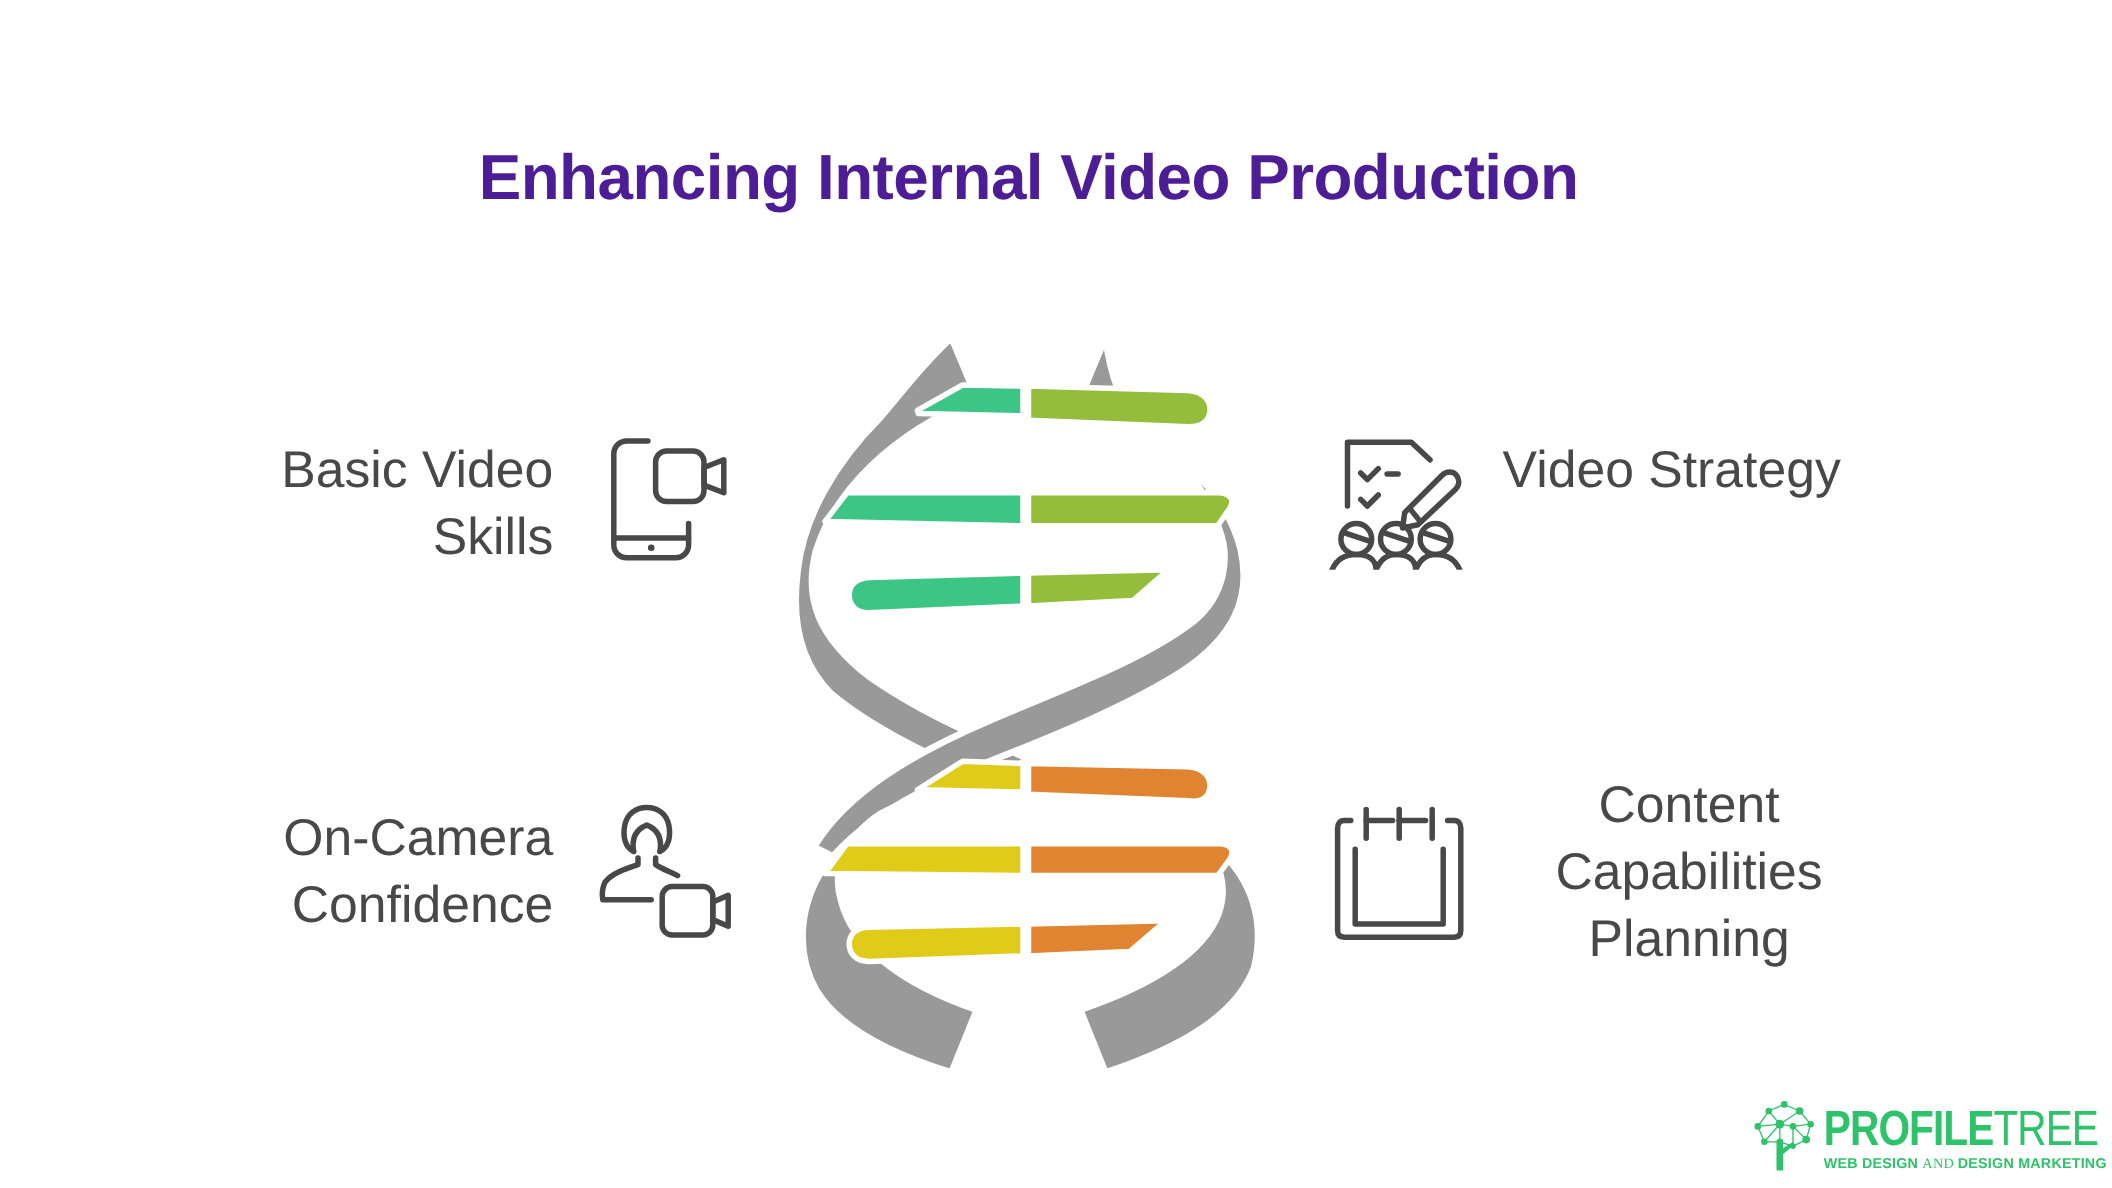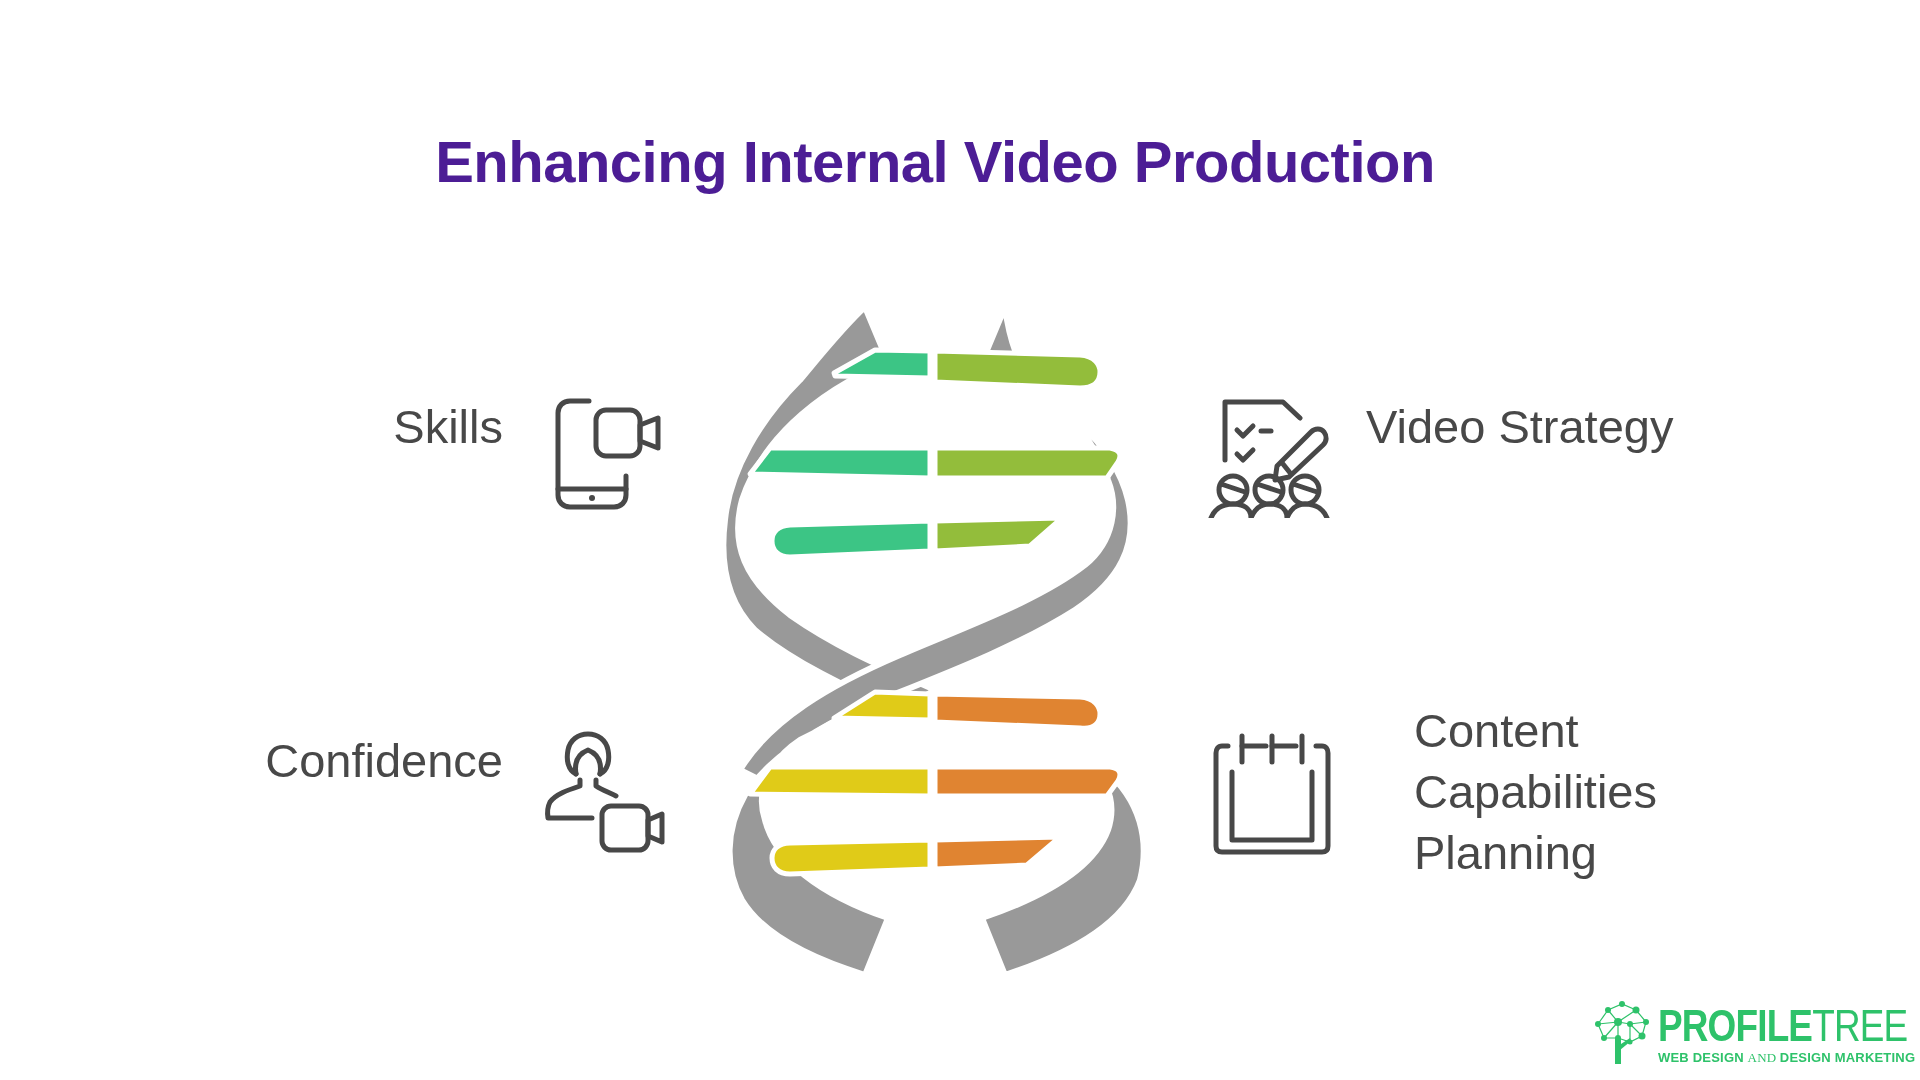--- a/index.html
+++ b/index.html
@@ -8,21 +8,21 @@
       font-family: "Liberation Sans", "DejaVu Sans", sans-serif; color: #484848;
     }
     .title {
       position: absolute; left: 0; width: 1870px; top: 128px; text-align: center;
       font-size: 58px; font-weight: bold; color: #4c1d95; letter-spacing: -0.5px;
     }
     .label {
       position: absolute; font-size: 47px; line-height: 61px; color: #484848;
     }
     .label.left { text-align: right; }
-    .label.right { text-align: left; }
+    .label.right { text-align: center; }
     .label span { display: block; }
     .icon { position: absolute; }
     .dna { position: absolute; left: 0; top: 0; }
     .logo { position: absolute; left: 1590px; top: 998px; width: 320px; height: 70px; }
     .logo-name { position: absolute; left: 68px; top: 2px; font-size: 45px; font-weight: bold; color: #2ec26a; letter-spacing: -1px; transform: scaleX(0.82); transform-origin: left top; white-space: nowrap; }
     .logo-name .thin { font-weight: normal; }
     .logo-tag { position: absolute; left: 68px; top: 52px; font-size: 13px; font-weight: bold; color: #2ec26a; white-space: nowrap; letter-spacing: 0.2px; }
     .logo-tag .thin { font-weight: normal; font-family: Liberation Serif, serif; }
   </style>
 </head>
@@ -57,20 +57,21 @@
     <path fill="#e0cb18" d="M834,718 L875,692 L930,694 L930,720 Z"></path>
     <path fill="#e08431" d="M935,694 L1080,697 C1095,698 1100,707 1100,714 C1100,722 1095,730 1080,728 L935,722 Z"></path>
     <path fill="#e0cb18" d="M750,794 L770,767 L930,767 L930,796 Z"></path>
     <path fill="#e08431" d="M935,767 L1110,767 C1120,768 1122,774 1118,781 L1107,796 L935,796 Z"></path>
     <path fill="#e0cb18" d="M790,843 L930,840 L930,869 L790,874 C778,874 772,867 772,858 C772,850 778,843 790,843 Z"></path>
     <path fill="#e08431" d="M935,840 L1060,837 L1027,865 L935,869 Z"></path>
   </g>
 </svg>
 
 <div class="label left" style="right: 1417px; top: 396px;">
+  <span>Basic Video</span>
   <span>Skills</span>
 </div>
 <svg class="icon" style="left:542px; top:388px;" width="120" height="130" viewBox="0 0 120 130" fill="none" stroke="#484848" stroke-width="5" stroke-linecap="round" stroke-linejoin="round">
   <path d="M47,13 L28,13 C21,13 16,18 16,25 L16,107 C16,114 21,119 28,119 L72,119 C79,119 84,114 84,107 L84,88"></path>
   <line x1="16" y1="101" x2="84" y2="101"></line>
   <circle cx="50" cy="110" r="3" fill="#484848" stroke="none"></circle>
   <rect x="54" y="22" width="44" height="46" rx="10"></rect>
   <path d="M98,37 L116,30 L116,60 L98,53 Z"></path>
 </svg>
 
@@ -85,20 +86,21 @@
   <path d="M72,78 L106,44 C110,40 116,40 119,44 C122,48 122,53 118,57 L84,89 L70,92 Z"></path>
   <line x1="78" y1="76" x2="86" y2="86"></line>
   <circle cx="28" cy="102" r="14"></circle>
   <circle cx="64" cy="102" r="14"></circle>
   <circle cx="100" cy="102" r="14"></circle>
   <path d="M16,96 L40,104 M52,96 L76,104 M88,96 L112,104"></path>
   <path d="M6,130 C10,120 18,116 28,116 C38,116 46,120 46,130 C50,120 56,116 64,116 C74,116 82,120 82,130 C86,120 92,116 100,116 C110,116 118,120 122,130"></path>
 </svg>
 
 <div class="label left" style="right: 1417px; top: 730px;">
+  <span>On-Camera</span>
   <span>Confidence</span>
 </div>
 <svg class="icon" style="left:538px; top:722px;" width="130" height="135" viewBox="0 0 130 135" fill="none" stroke="#484848" stroke-width="5" stroke-linecap="round" stroke-linejoin="round">
   <path d="M38,52 C30,48 28,38 30,28 C32,18 40,12 50,12 C60,12 68,18 70,28 C72,38 70,48 62,52"></path>
   <path d="M38,52 C36,40 40,32 50,28 C60,32 64,40 62,52"></path>
   <path d="M42,58 L42,64 C30,68 18,72 12,80 C9,86 9,90 10,96 L54,96"></path>
   <path d="M58,58 L58,64 C64,68 70,70 78,74"></path>
   <rect x="64" y="84" width="46" height="44" rx="9"></rect>
   <path d="M110,98 L124,92 L124,120 L110,114 Z"></path>
 </svg>

